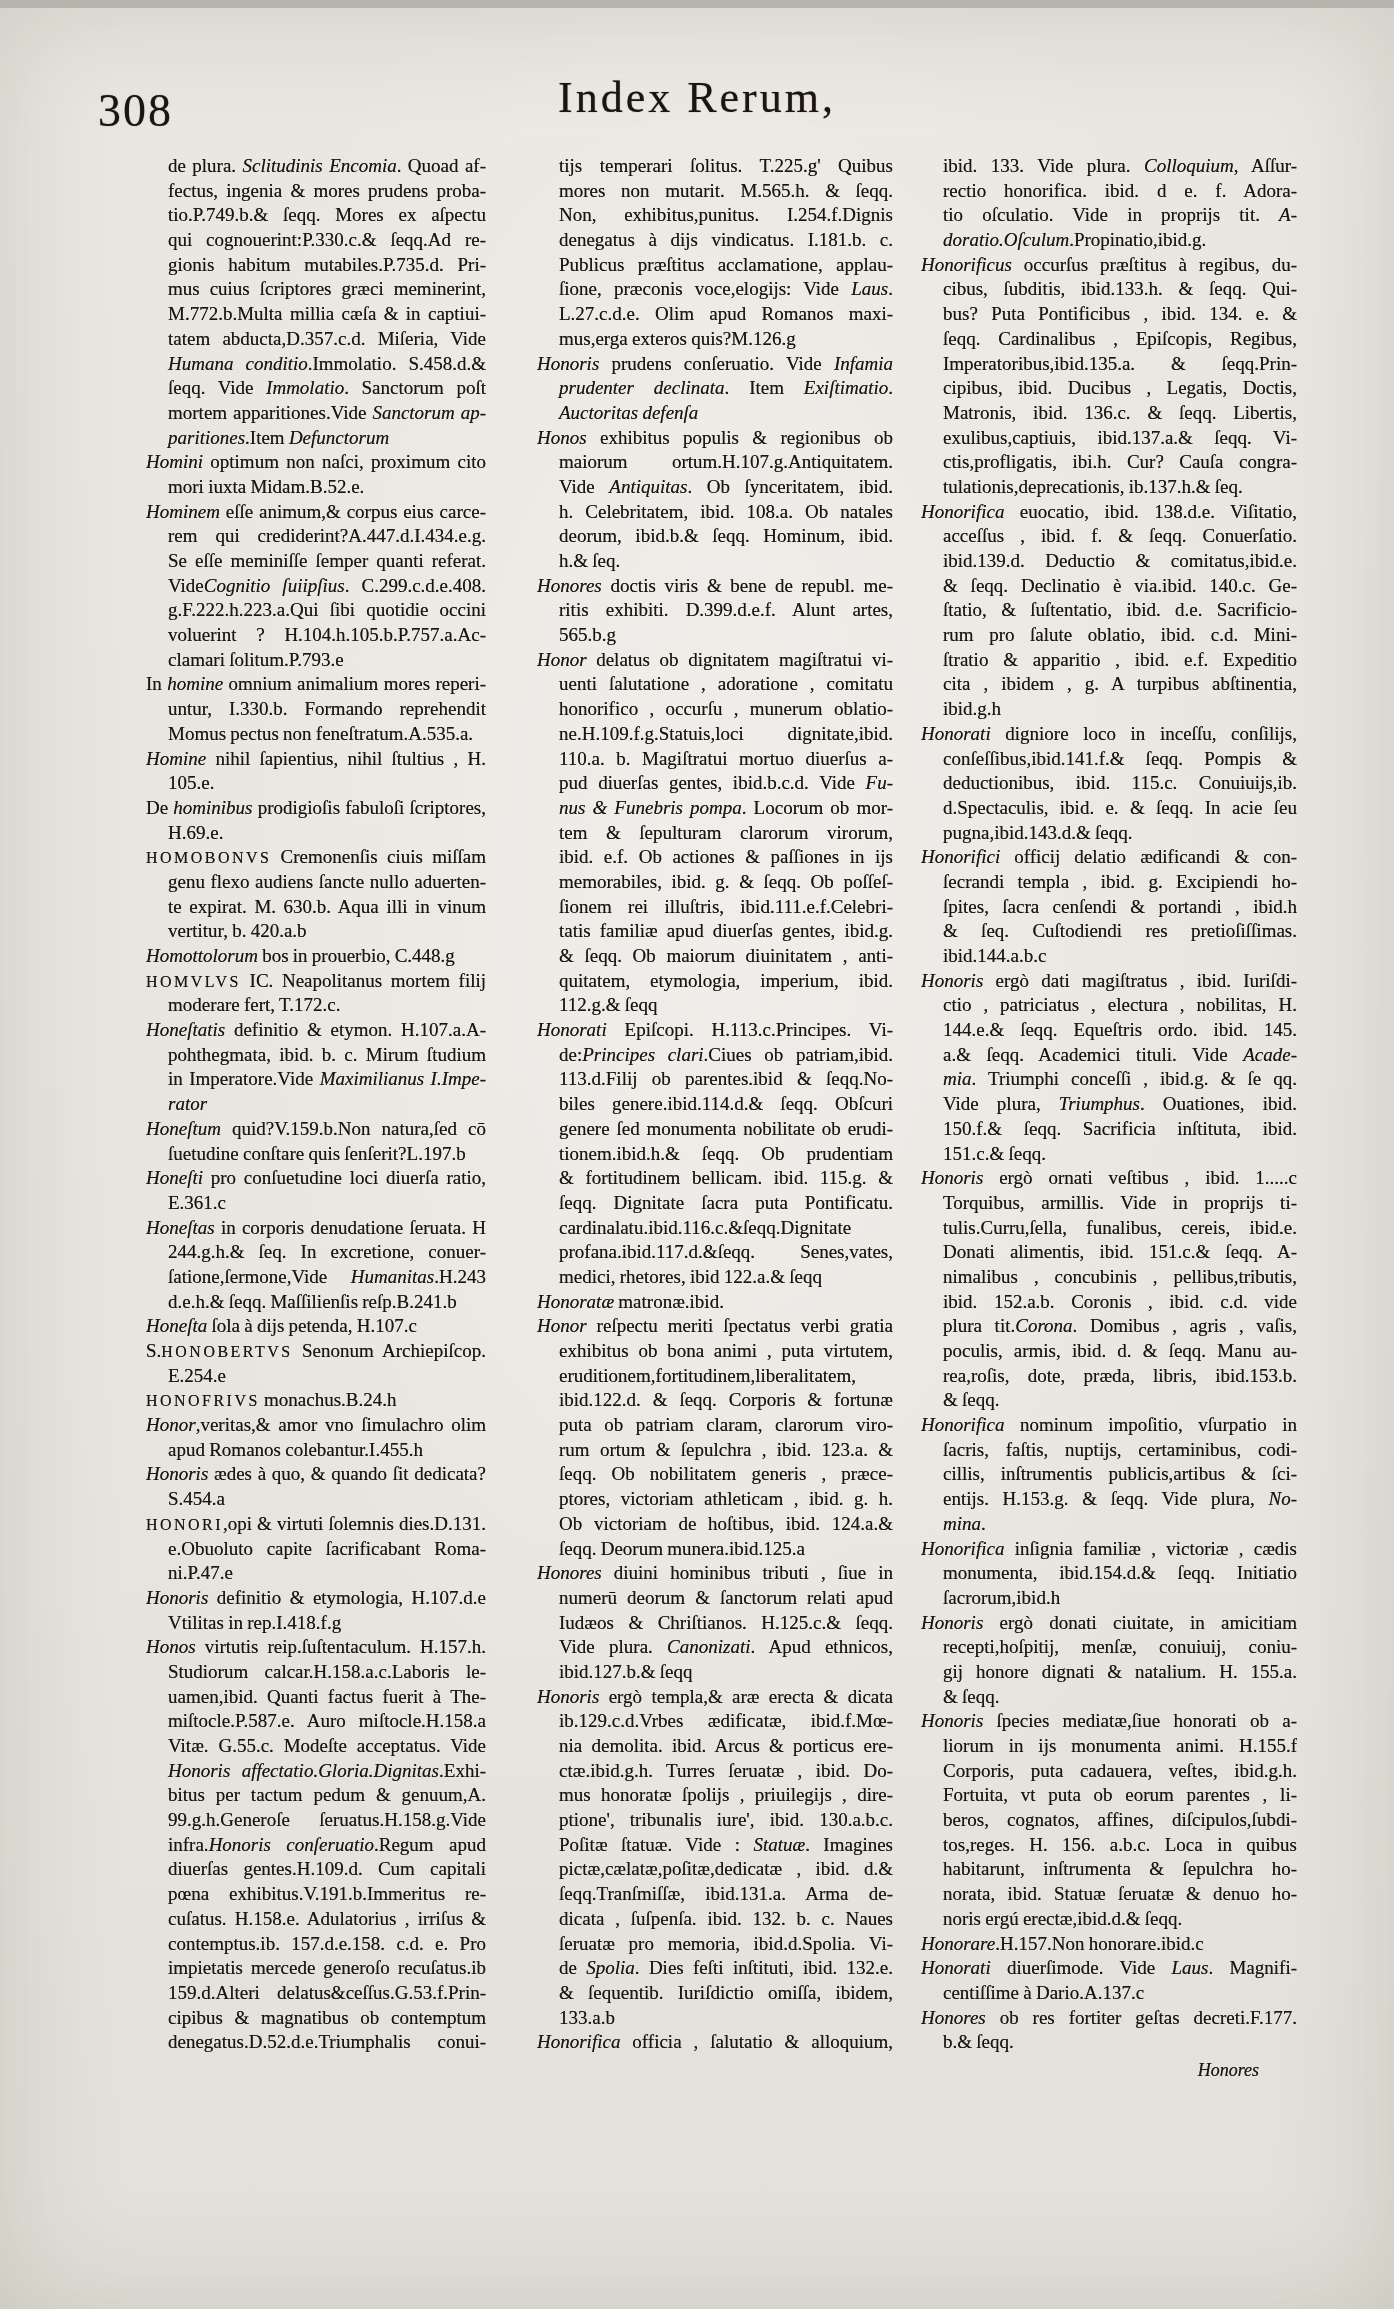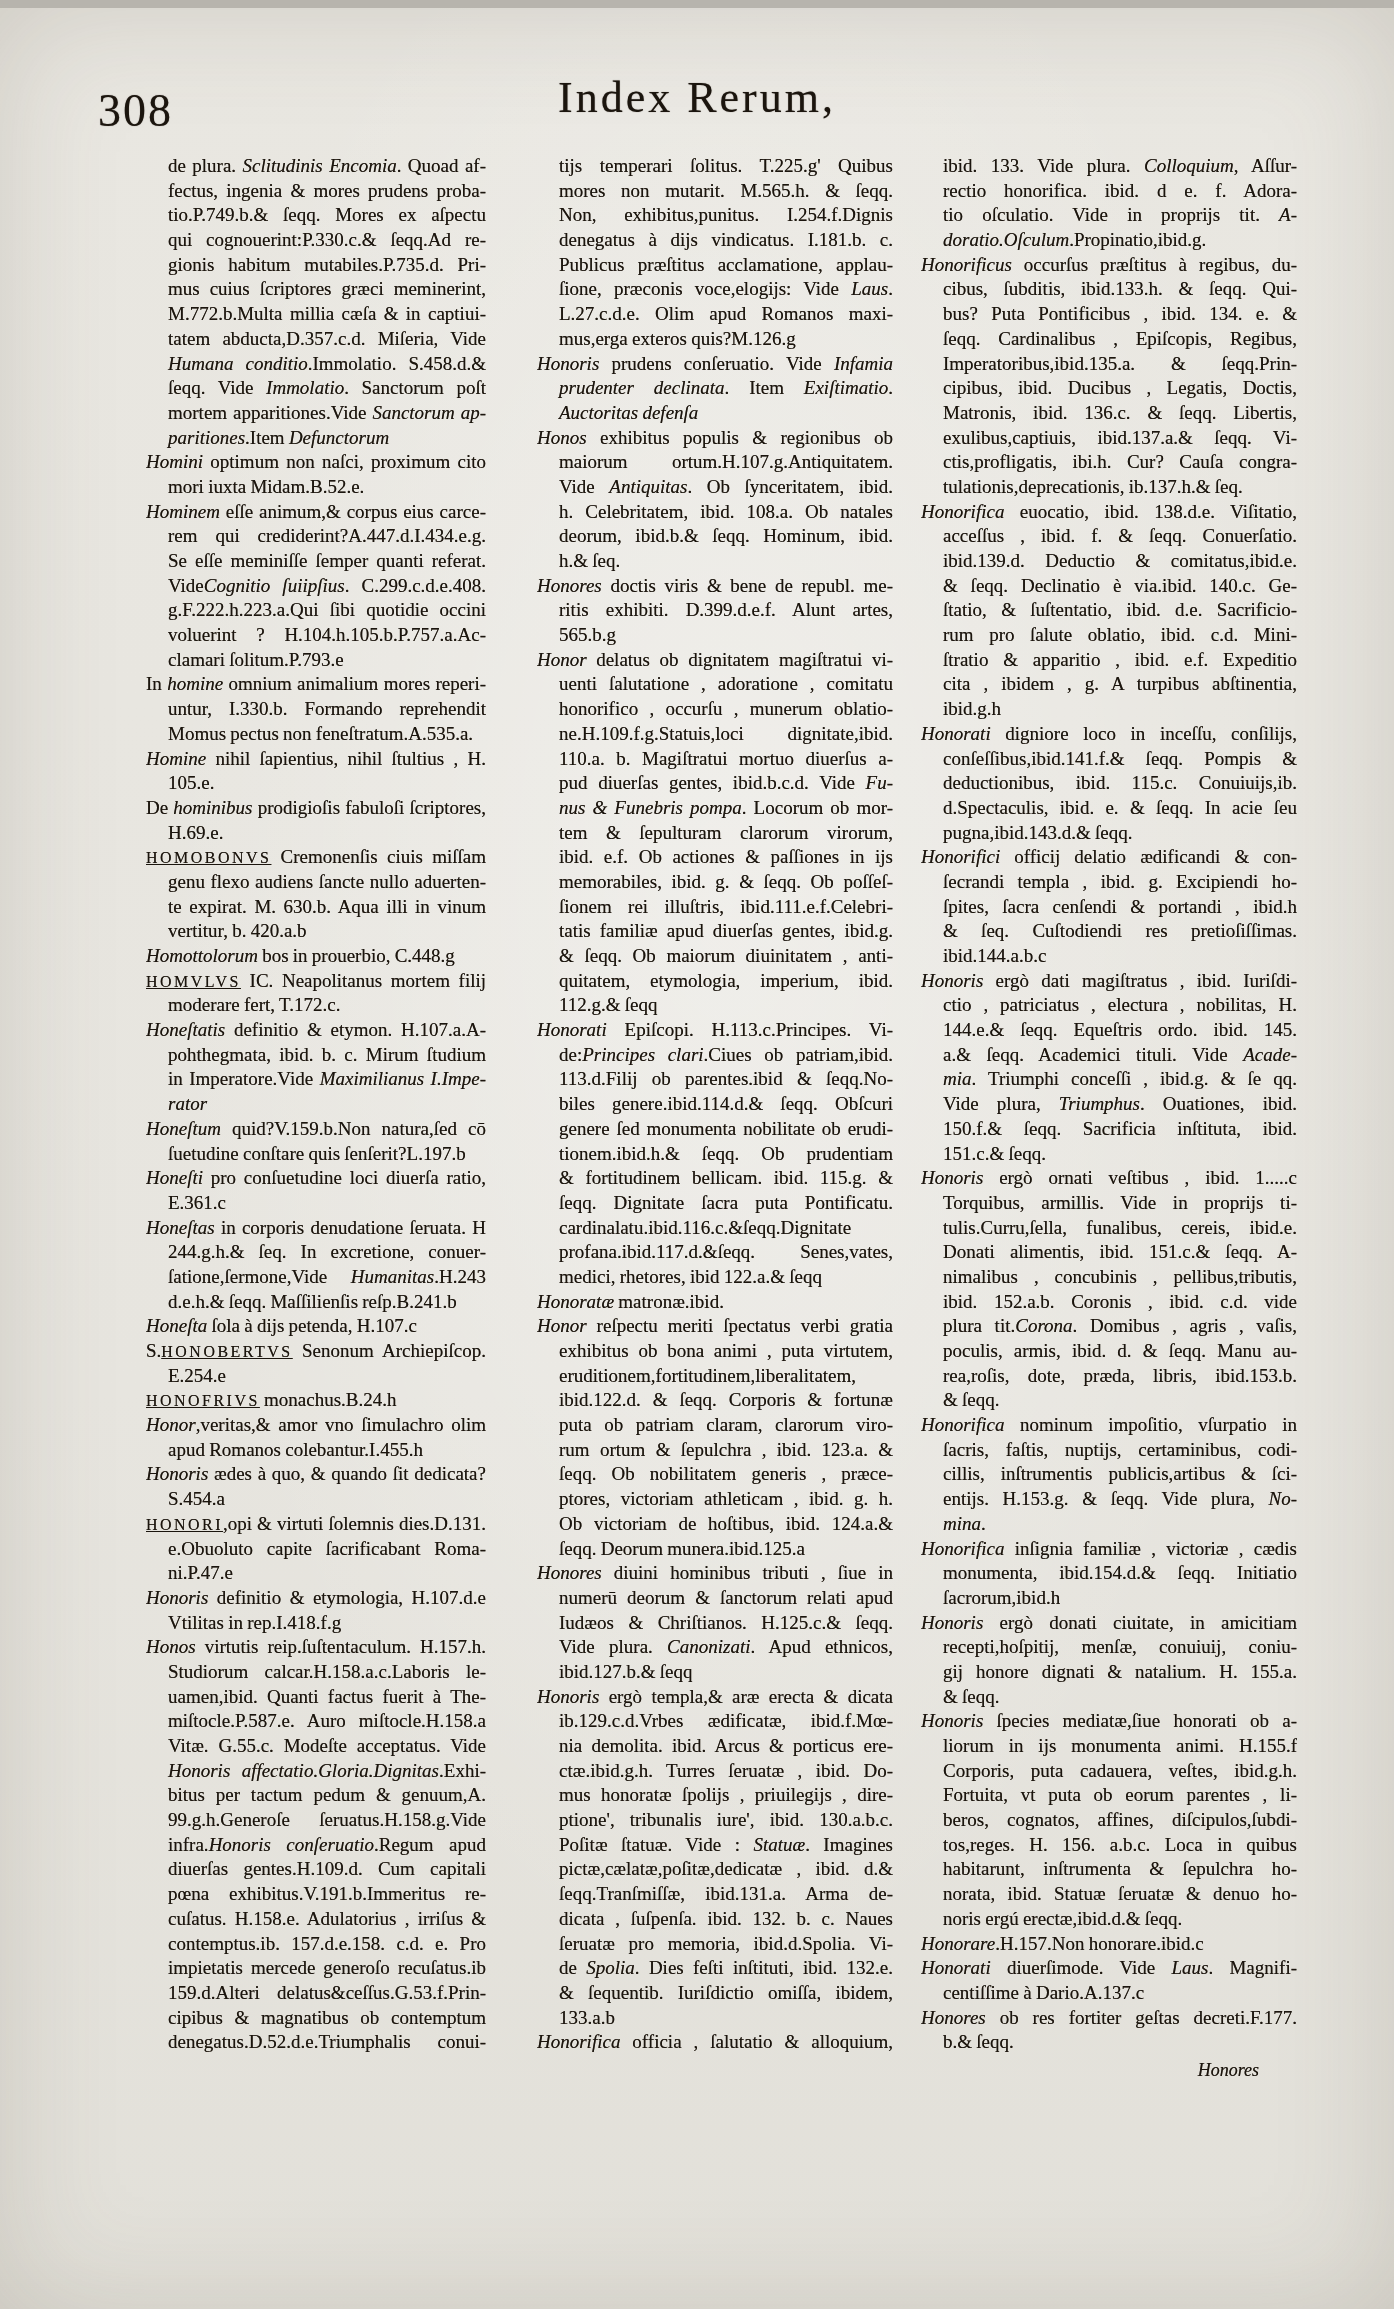--- a/index.html
+++ b/index.html
@@ -37,21 +37,21 @@
   .col-2{left:537px;width:356px;}
   .col-3{left:921px;width:376px;}
   .line{
     height:24.7px;line-height:24.7px;
     overflow:hidden;
     text-align:justify;
     text-align-last:justify;
   }
   .line.cont{padding-left:22px;}
   .line.end{text-align-last:left;}
-  .sc{font-size:0.84em;letter-spacing:2.5px;text-decoration:underline;}
+  .sc{font-size:0.84em;letter-spacing:2.5px;}
   i{font-style:italic;}
   .catchword{
     position:absolute;left:921px;top:2052px;width:338px;
     font-size:18px;text-align:right;font-style:italic;
     text-shadow:0 0 0.6px rgba(30,20,8,0.65);
   }
 </style>
 </head>
 <body>
 

